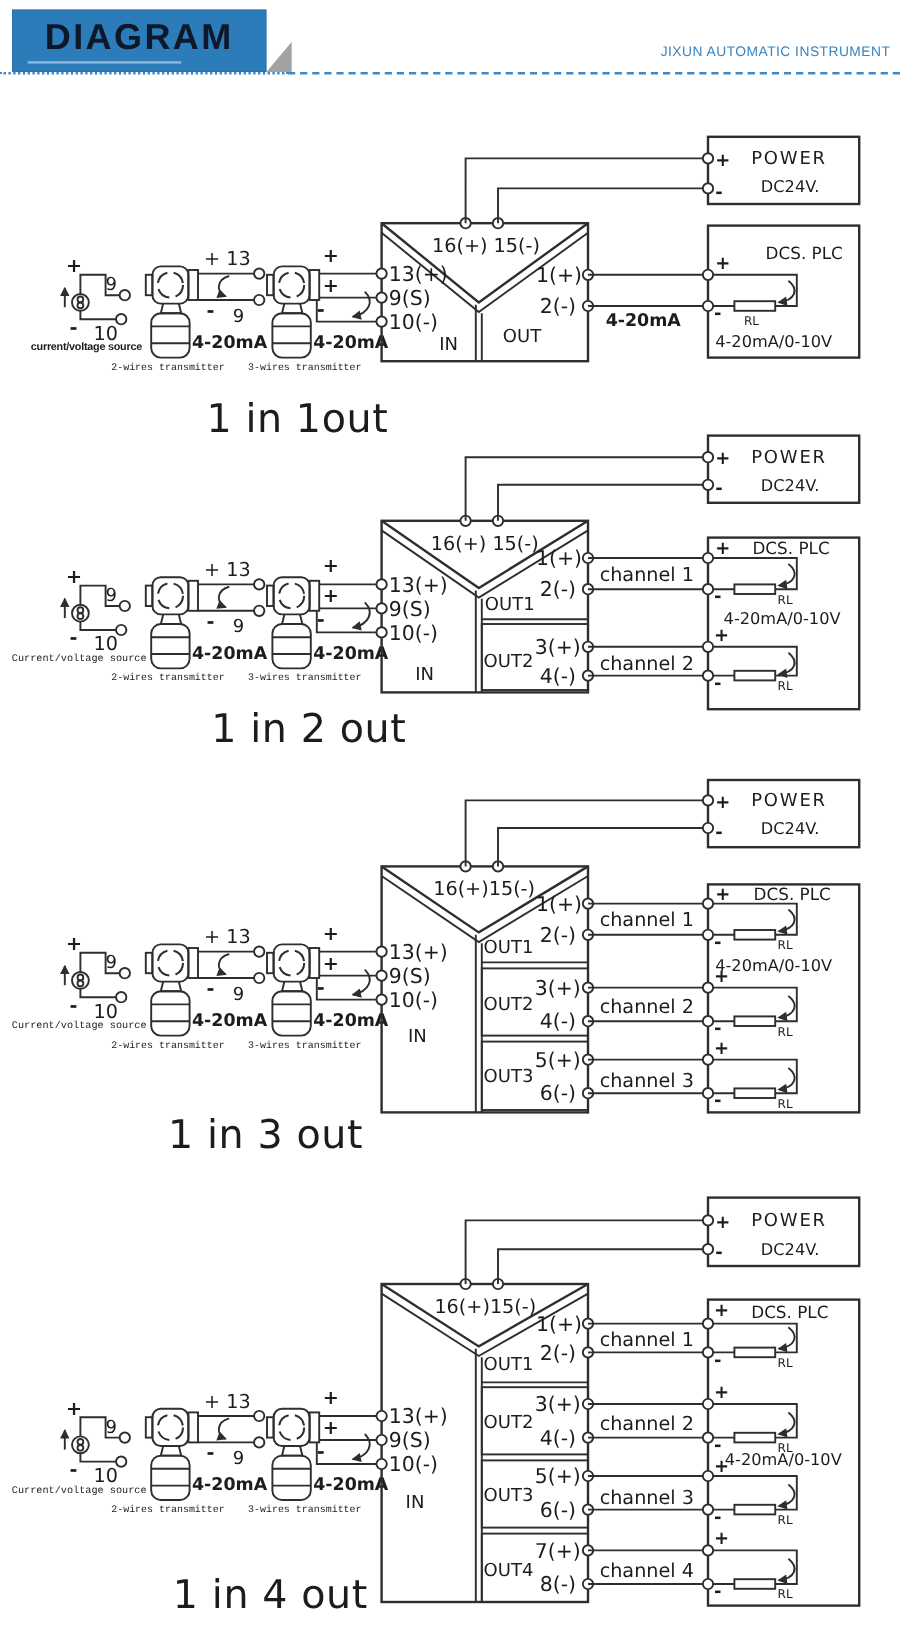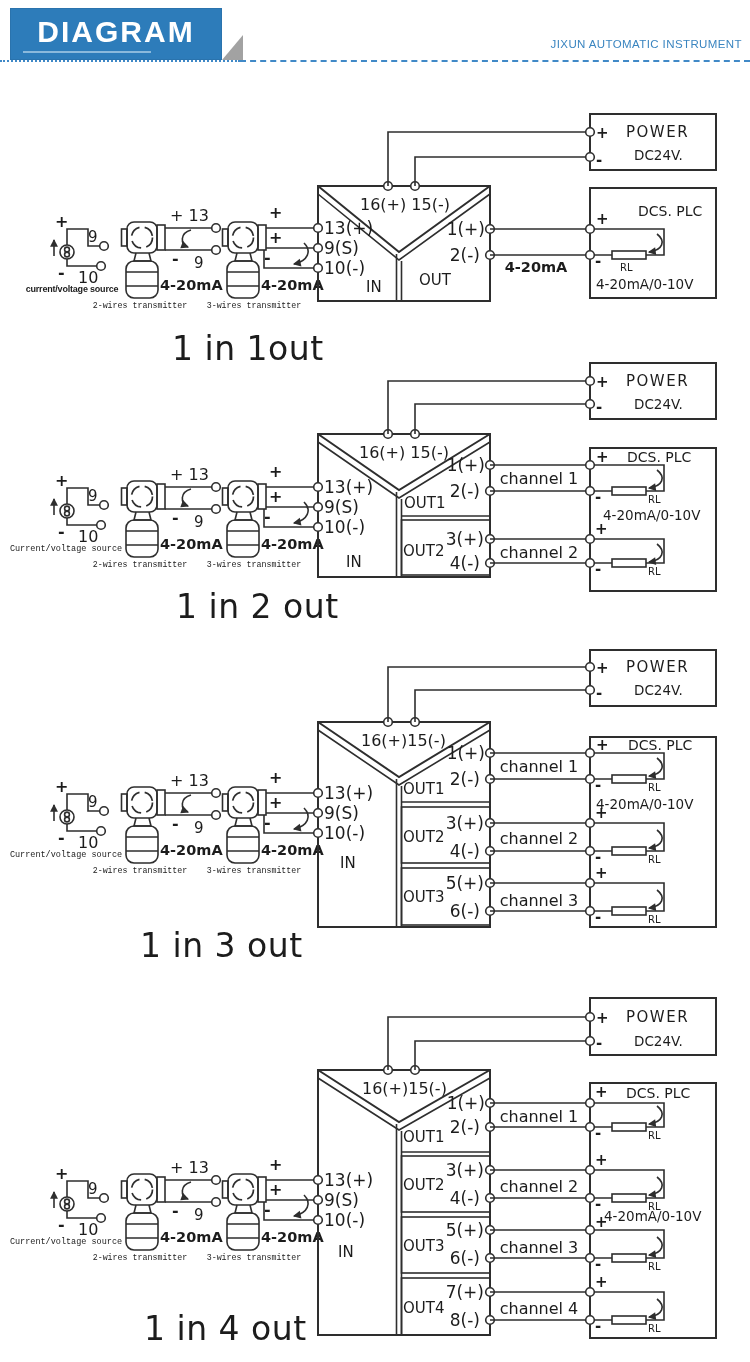--- a/index.html
+++ b/index.html
@@ -3,21 +3,21 @@
 <meta charset="utf-8">
 <style>
   html,body{margin:0;padding:0;background:#fff;}
   .page{position:relative;width:750px;height:1362px;background:#fff;overflow:hidden;
         font-family:"DejaVu Sans",sans-serif;}
   
   .hdr-dotted{position:absolute;left:0;top:60px;width:240px;border-top:2px dotted #4089c7;}
   .hdr-dashed{position:absolute;left:240px;top:60px;width:510px;border-top:2px dashed #4089c7;}
   .banner{position:absolute;left:10px;top:8px;width:212px;height:52px;background:#2d7cba;
           border:1px solid #2a73ad;box-sizing:border-box;display:flex;align-items:center;justify-content:center;}
-  .banner-title{color:#ffffff;font-weight:bold;font-size:30px;letter-spacing:2px;
+  .banner-title{color:#0f172a;font-weight:bold;font-size:30px;letter-spacing:2px;
                 font-family:"Liberation Sans",sans-serif;margin-top:-4px;}
   .banner-underline{position:absolute;left:12px;bottom:6px;width:128px;height:2px;background:#8ab9dc;}
   .fold{position:absolute;left:222px;top:35px;width:0;height:0;
         border-top:25px solid transparent;border-right:21px solid #a2a2a2;}
   .company{position:absolute;right:8px;top:38px;color:#3a85c0;font-size:11.5px;letter-spacing:.4px;
            font-family:"Liberation Sans",sans-serif;}
   
   svg{position:absolute;left:0;top:0;}
   .w{stroke:#2e2e2e;stroke-width:1.6;fill:none;}
   .bx{stroke:#2e2e2e;stroke-width:2;fill:none;}

